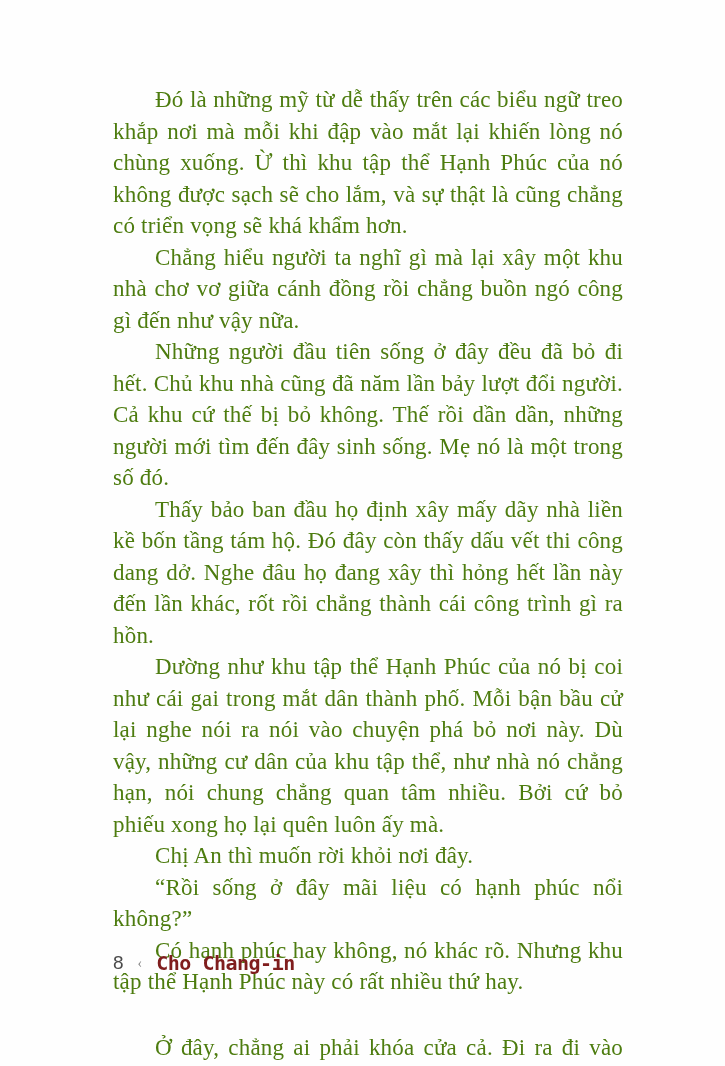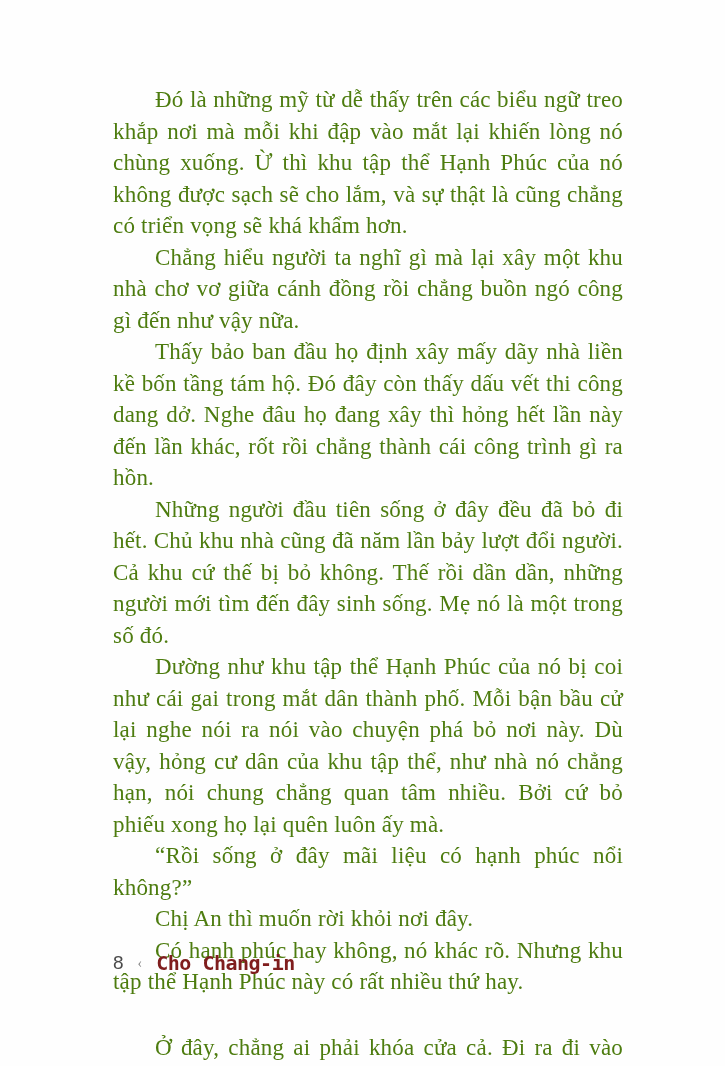--- a/index.html
+++ b/index.html
@@ -68,25 +68,25 @@
   }
 </style>
 </head>
 <body>
 
 <div class="page">
 
   <div class="text-block">
     <p>Đó là những mỹ từ dễ thấy trên các biểu ngữ treo khắp nơi mà mỗi khi đập vào mắt lại khiến lòng nó chùng xuống. Ừ thì khu tập thể Hạnh Phúc của nó không được sạch sẽ cho lắm, và sự thật là cũng chẳng có triển vọng sẽ khá khẩm hơn.</p>
     <p>Chẳng hiểu người ta nghĩ gì mà lại xây một khu nhà chơ vơ giữa cánh đồng rồi chẳng buồn ngó công gì đến như vậy nữa.</p>
+    <p>Những người đầu tiên sống ở đây đều đã bỏ đi hết. Chủ khu nhà cũng đã năm lần bảy lượt đổi người. Cả khu cứ thế bị bỏ không. Thế rồi dần dần, những người mới tìm đến đây sinh sống. Mẹ nó là một trong số đó.</p>
     <p>Thấy bảo ban đầu họ định xây mấy dãy nhà liền kề bốn tầng tám hộ. Đó đây còn thấy dấu vết thi công dang dở. Nghe đâu họ đang xây thì hỏng hết lần này đến lần khác, rốt rồi chẳng thành cái công trình gì ra hồn.</p>
-    <p>Những người đầu tiên sống ở đây đều đã bỏ đi hết. Chủ khu nhà cũng đã năm lần bảy lượt đổi người. Cả khu cứ thế bị bỏ không. Thế rồi dần dần, những người mới tìm đến đây sinh sống. Mẹ nó là một trong số đó.</p>
-    <p>Dường như khu tập thể Hạnh Phúc của nó bị coi như cái gai trong mắt dân thành phố. Mỗi bận bầu cử lại nghe nói ra nói vào chuyện phá bỏ nơi này. Dù vậy, hỏng cư dân của khu tập thể, như nhà nó chẳng hạn, nói chung chẳng quan tâm nhiều. Bởi cứ bỏ phiếu xong họ lại quên luôn ấy mà.</p>
+    <p>Dường như khu tập thể Hạnh Phúc của nó bị coi như cái gai trong mắt dân thành phố. Mỗi bận bầu cử lại nghe nói ra nói vào chuyện phá bỏ nơi này. Dù vậy, những cư dân của khu tập thể, như nhà nó chẳng hạn, nói chung chẳng quan tâm nhiều. Bởi cứ bỏ phiếu xong họ lại quên luôn ấy mà.</p>
+    <p>Chị An thì muốn rời khỏi nơi đây.</p>
     <p>“Rồi sống ở đây mãi liệu có hạnh phúc nổi không?”</p>
-    <p>Chị An thì muốn rời khỏi nơi đây.</p>
     <p>Có hạnh phúc hay không, nó khác rõ. Nhưng khu tập thể Hạnh Phúc này có rất nhiều thứ hay.</p>
     <p class="continues">Ở đây, chẳng ai phải khóa cửa cả. Đi ra đi vào nhà</p>
   </div>
 
   <div class="footer">
     <span class="page-number">8</span>
     <span class="footer-separator">‹</span>
     <span class="running-author">Cho Chang-in</span>
   </div>
 

